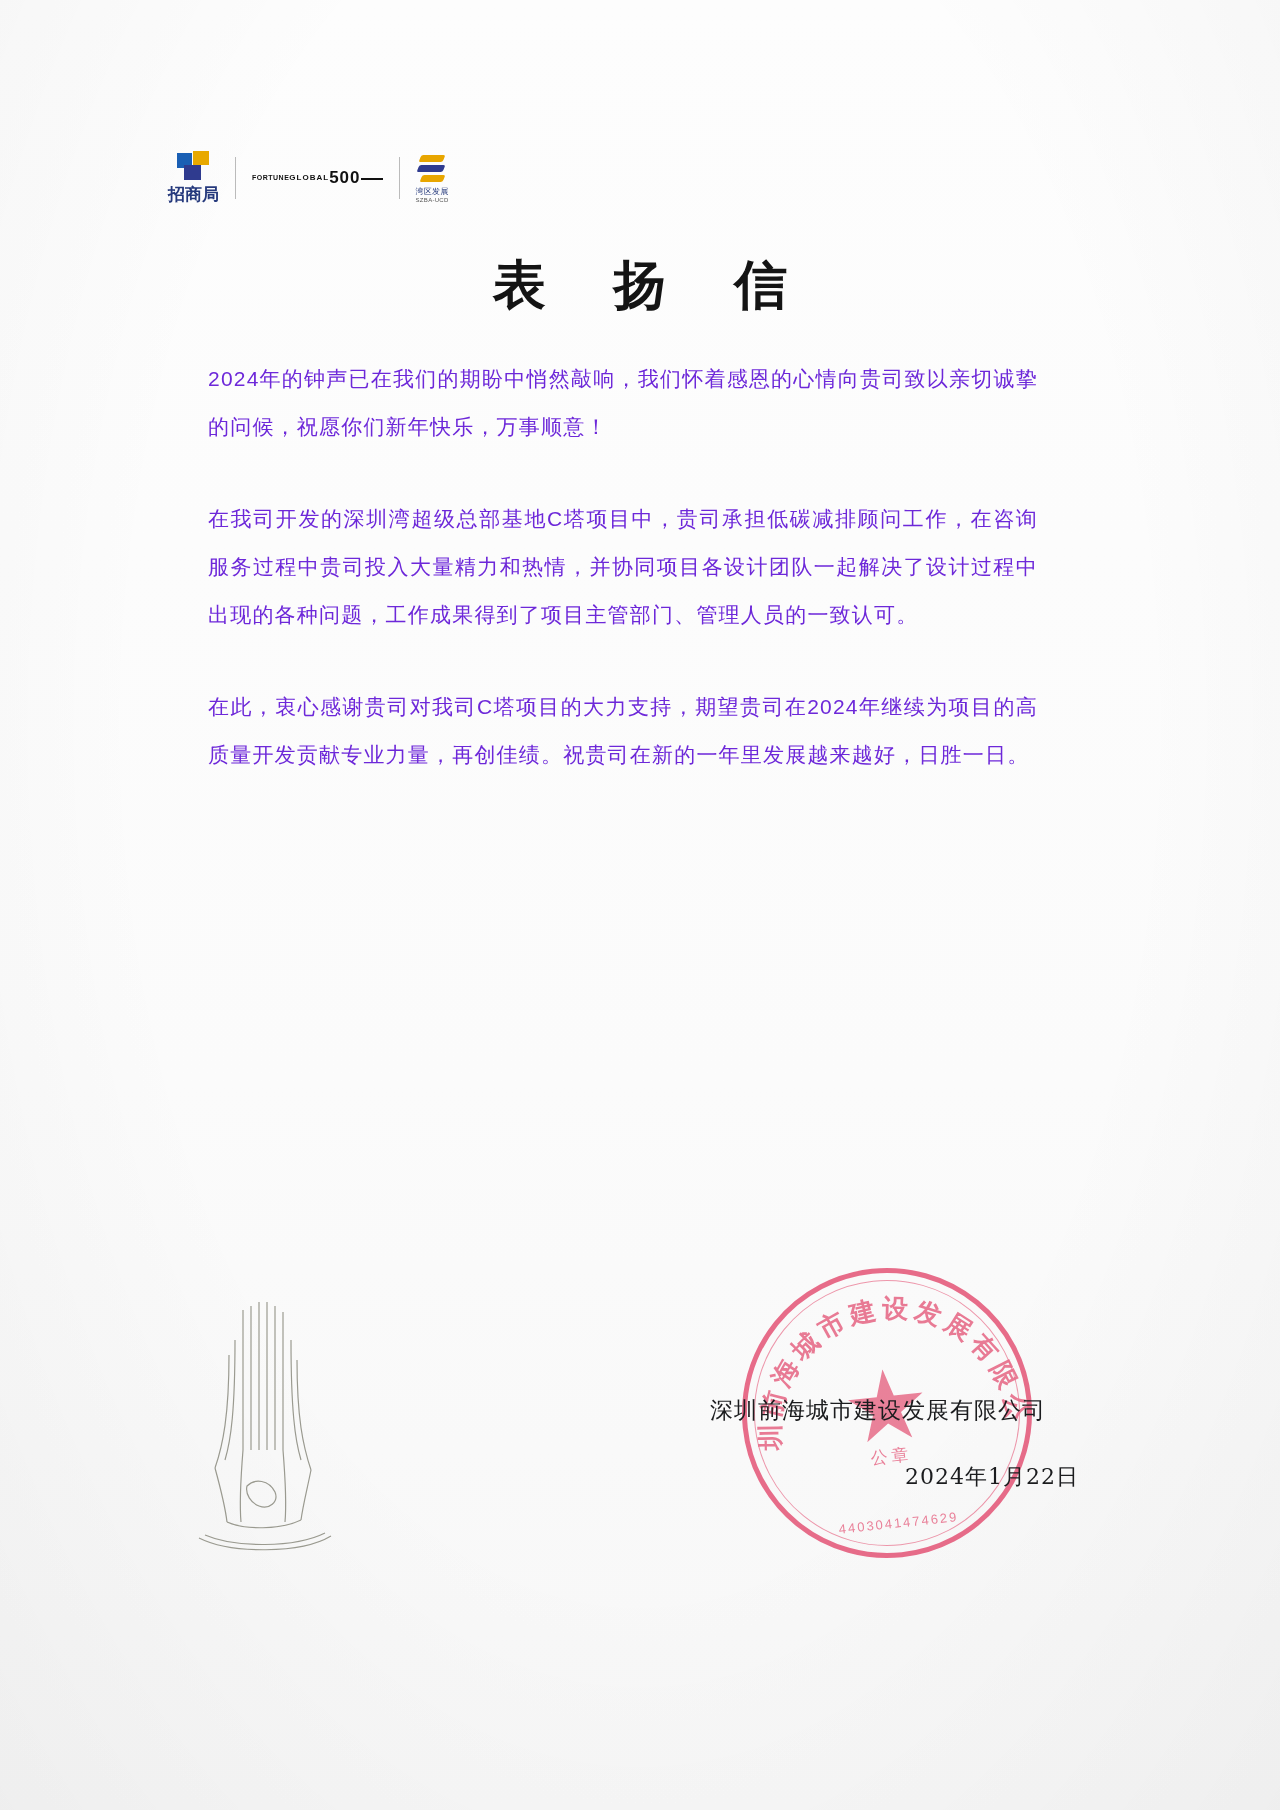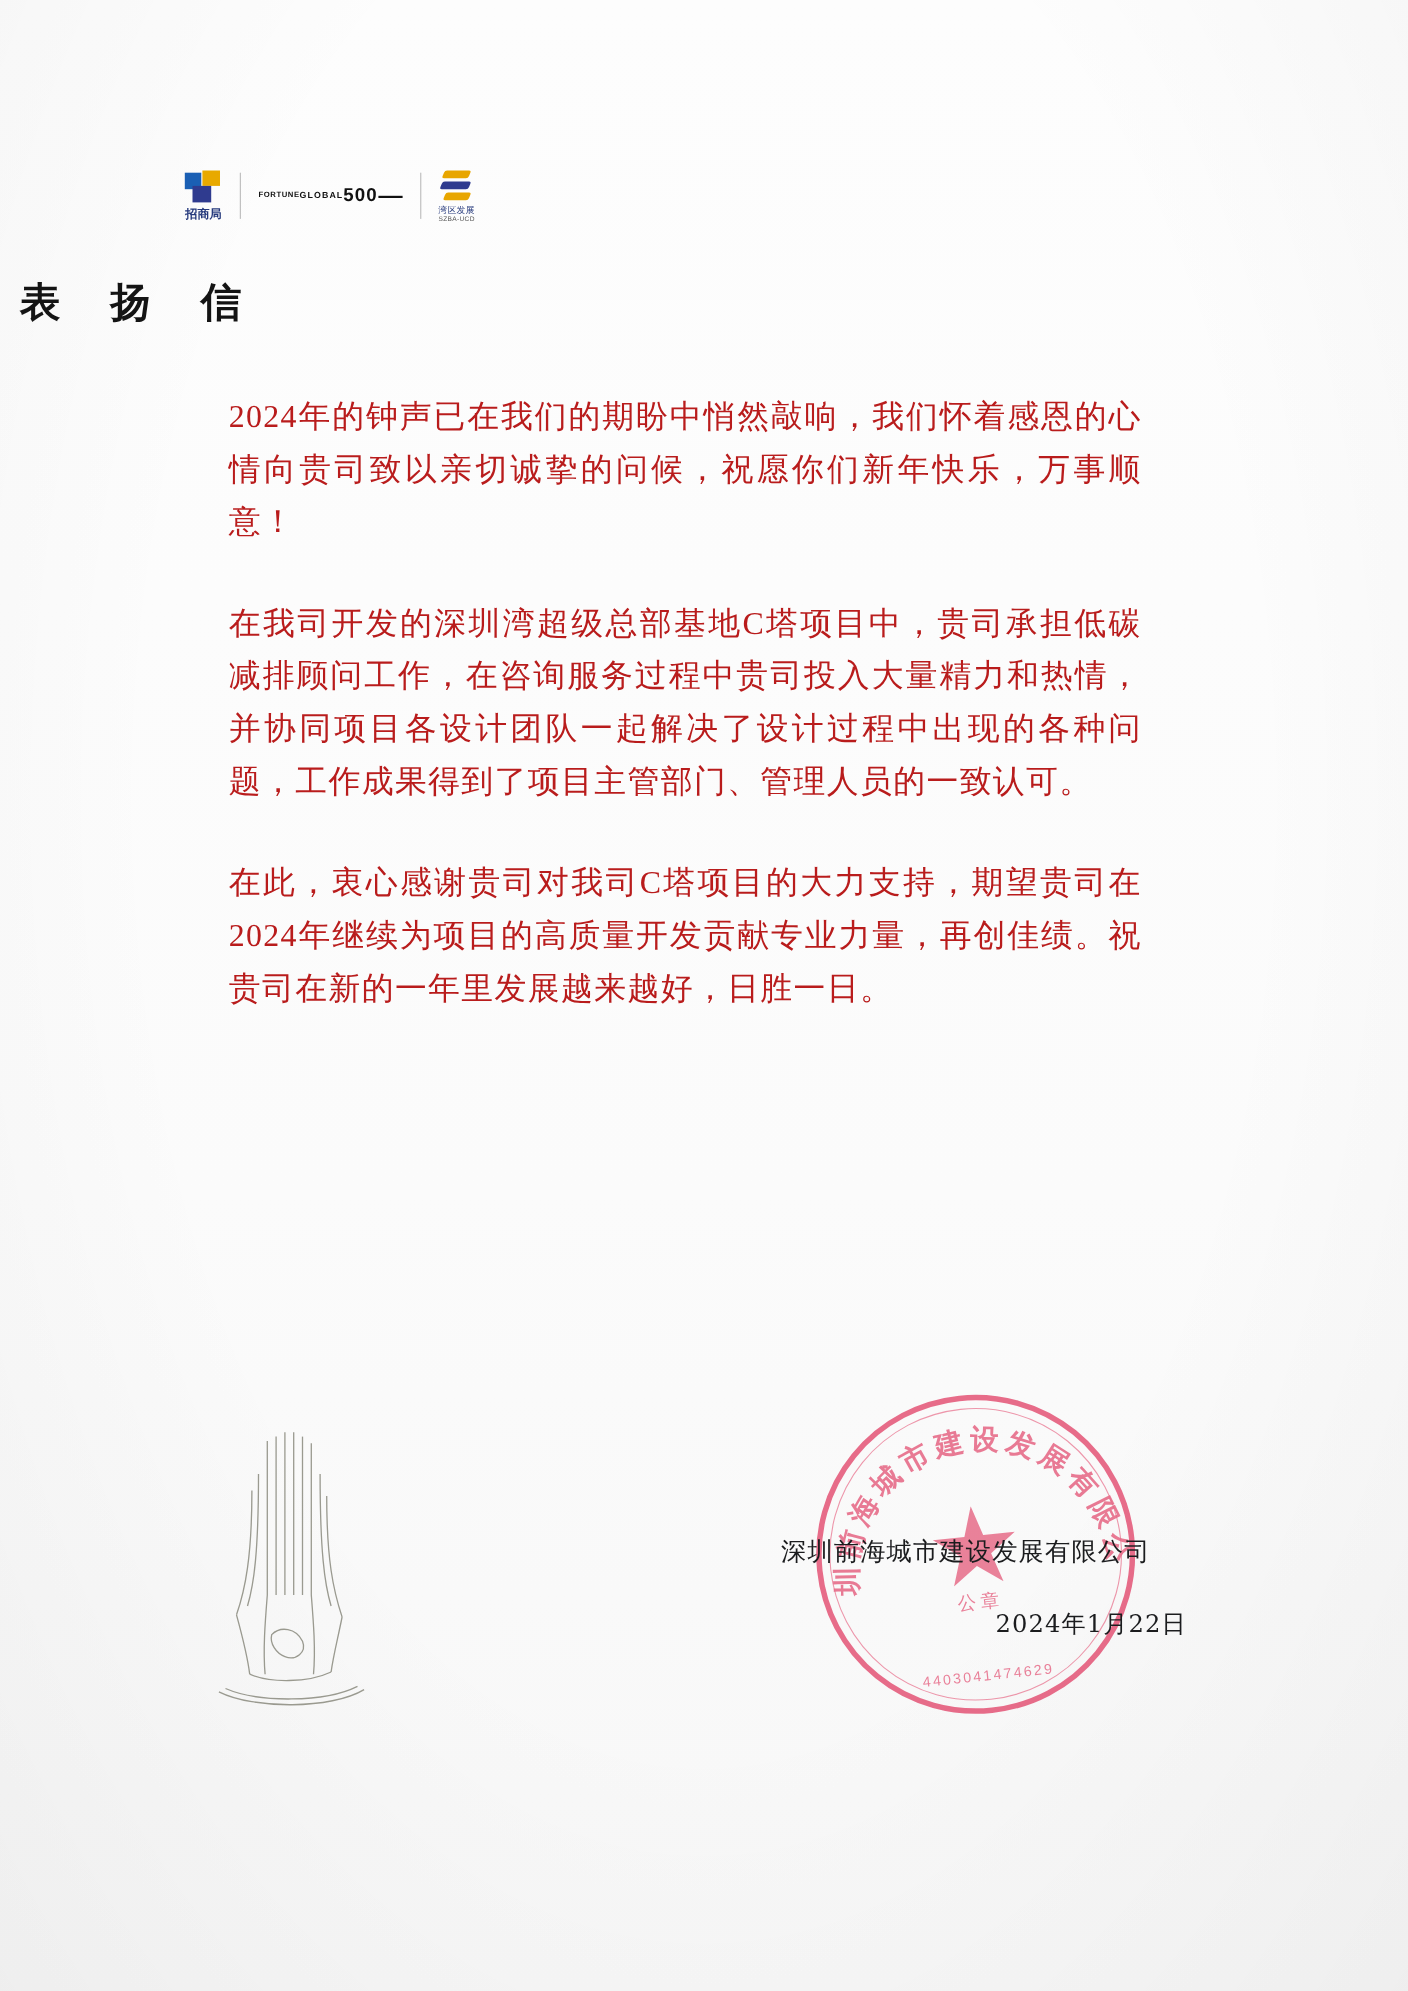--- a/index.html
+++ b/index.html
@@ -60,21 +60,21 @@
   }
   .logo-mark-1 .sq-b {
     position: absolute; left: 16px; top: 0;
     width: 16px; height: 14px; background: #e8a900;
   }
   .logo-mark-1 .sq-c {
     position: absolute; left: 7px; top: 14px;
     width: 17px; height: 15px; background: #2f3b8f;
   }
   .logo-text-1 {
-    font-size: 11px;
+    font-size: 17px;
     letter-spacing: 0px;
     color: #25397c;
     font-family: "Liberation Sans", sans-serif;
     font-weight: bold;
     margin-top: 2px;
   }
   .logo-sep {
     width: 1px;
     height: 42px;
     background: #bbb;
@@ -135,51 +135,51 @@
     font-family: "Liberation Sans", sans-serif;
     letter-spacing: .3px;
   }
 
   
   .doc-title {
     position: absolute;
     left: 0;
     right: 0;
     top: 250px;
-    text-align: left;
-    font-size: 37px;
+    text-align: center;
+    font-size: 53px;
     letter-spacing: 18px;
     text-indent: 18px;
     color: #141414;
-    font-family: Liberation Serif, serif;
+    font-family: Liberation Mono, monospace;
     font-weight: bold;
   }
 
   
   .body-wrap {
     position: absolute;
     left: 208px;
     top: 355px;
     width: 830px;
   }
   .salutation {
     font-size: 25px;
     letter-spacing: 1.5px;
     color: #17181a;
     margin-bottom: 46px;
     font-family: "DejaVu Serif", "Liberation Serif", serif;
   }
   p.para {
-    font-size: 29px;
+    font-size: 21px;
     line-height: 48px;
     letter-spacing: 1.2px;
-    color: #b91c1c;
+    color: #6d28d9;
     margin: 0 0 44px 0;
     text-align: justify;
-    font-family: Liberation Serif, serif;
+    font-family: Liberation Sans, sans-serif;
   }
   p.para.tight { margin-bottom: 40px; }
 
   
   .sign-block {
     position: absolute;
     right: 190px;
     top: 1395px;
     text-align: left;
     width: 380px;

